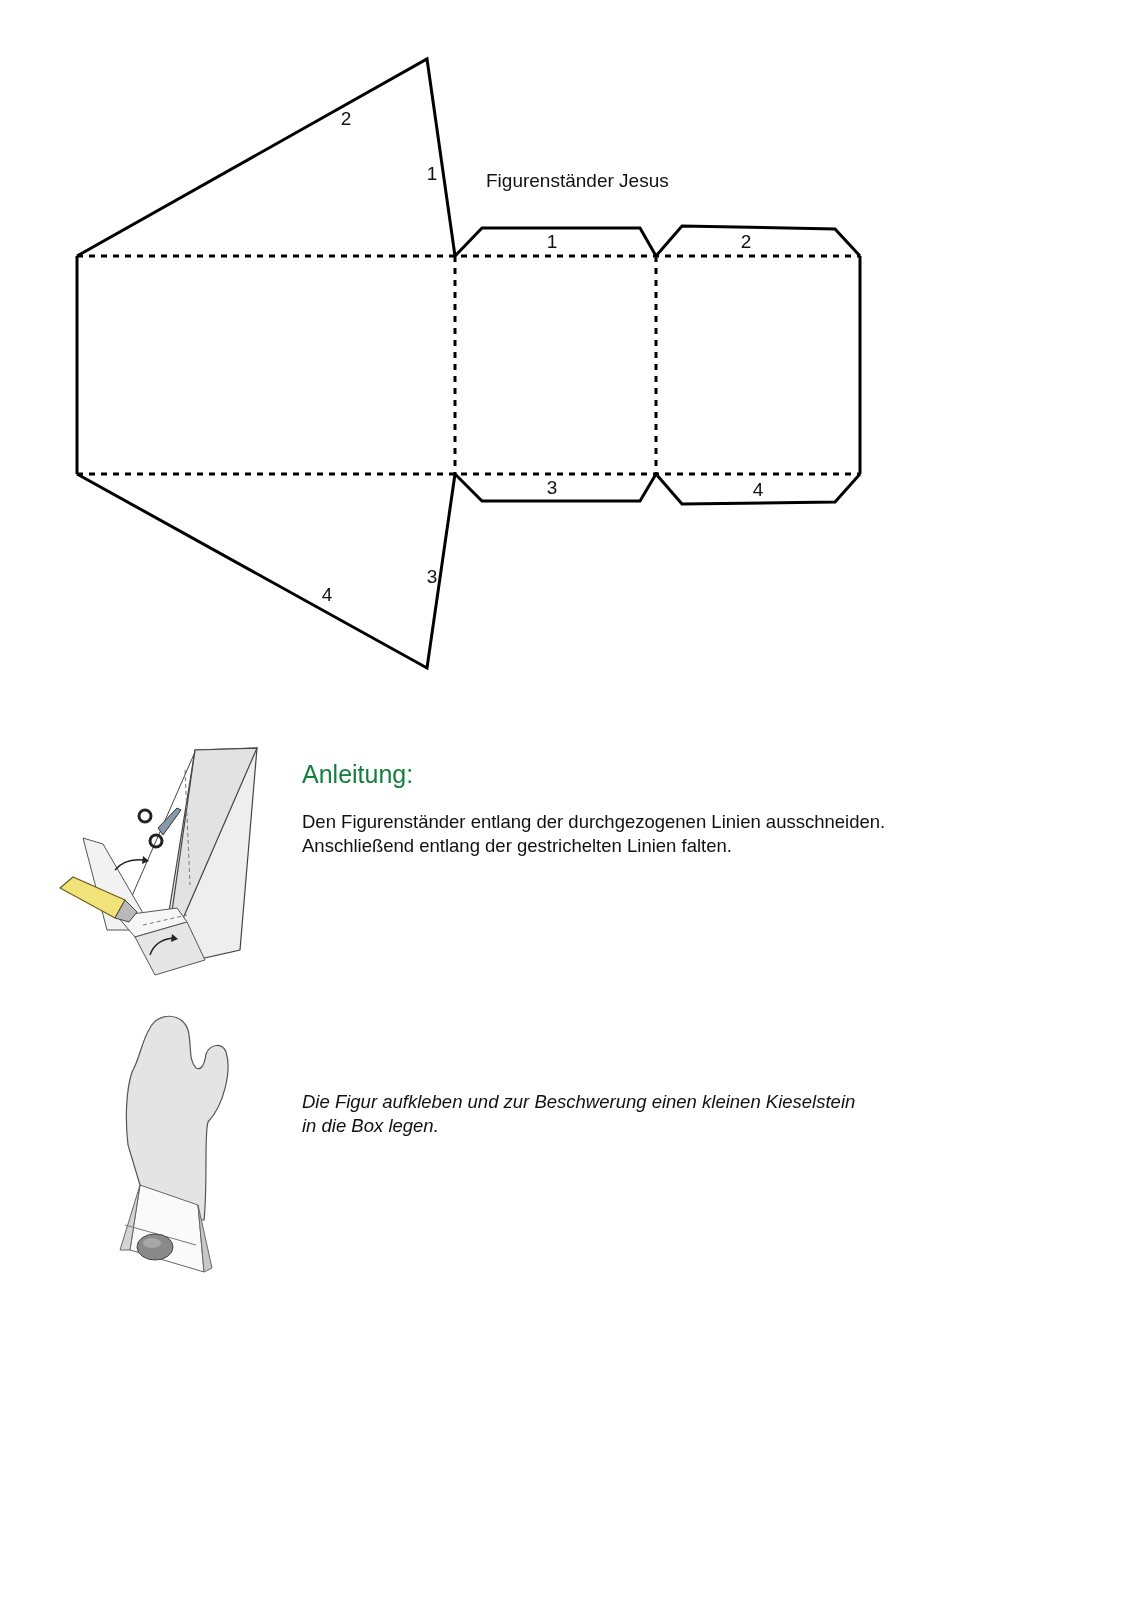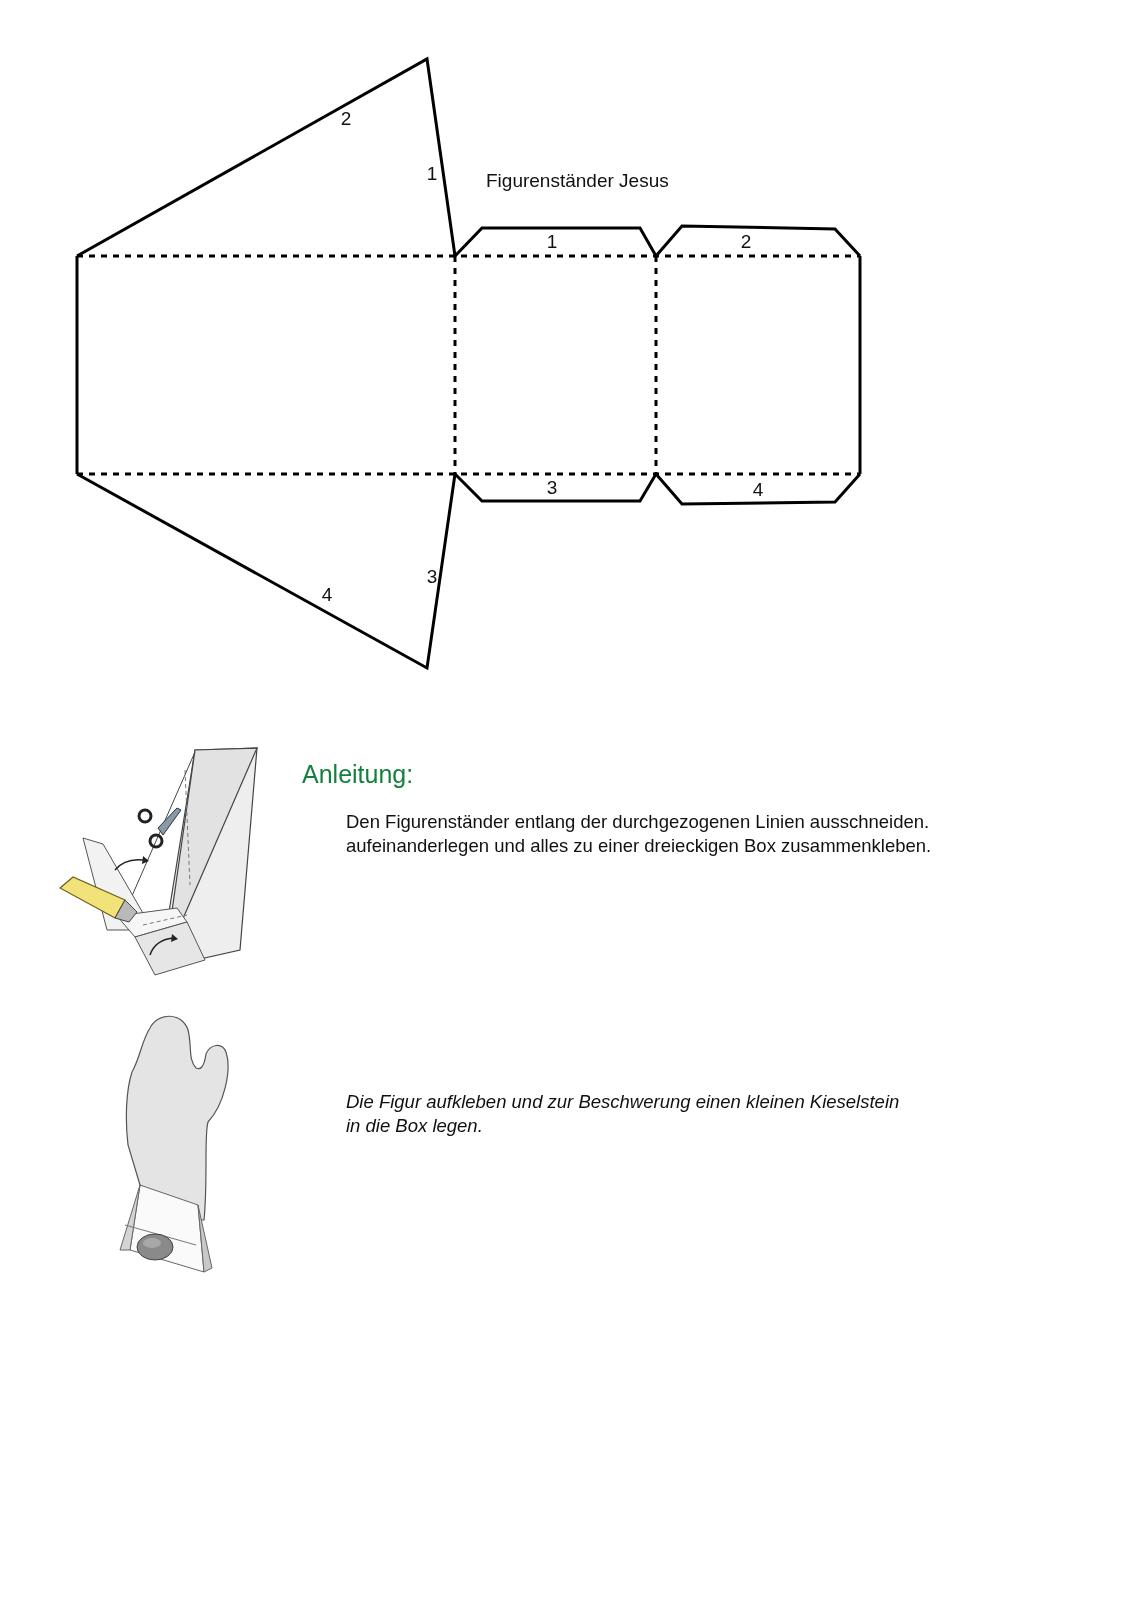--- a/index.html
+++ b/index.html
@@ -3,21 +3,21 @@
 <meta charset="utf-8">
 <style>
   html, body { margin: 0; padding: 0; background: #ffffff; }
   body { width: 1140px; height: 1613px; position: relative; overflow: hidden; font-family: "Liberation Sans", sans-serif; color: #111; }
   #net { position: absolute; left: 0; top: 0; }
   .net-title { position: absolute; left: 486px; top: 170px; font-size: 19px; color: #111; }
   .heading { position: absolute; left: 302px; top: 760px; font-size: 25px; font-weight: normal; color: #15803d; }
   .instr { position: absolute; left: 302px; font-size: 18.5px; line-height: 24px; color: #111; }
   .instr1 { top: 810px; }
   .instr2 { top: 1090px; font-style: italic; }
-  .instr div { white-space: nowrap; margin-left: 44px; }
+  .instr div { white-space: nowrap; }
   .illus { position: absolute; }
   .illus1 { left: 55px; top: 740px; }
   .illus2 { left: 100px; top: 1010px; }
 </style>
 </head>
 <body>
 
 <svg id="net" width="1140" height="700" viewBox="0 0 1140 700">
   <g fill="none" stroke="#000" stroke-width="3" stroke-linejoin="miter">
 
@@ -93,19 +93,19 @@
   <polygon points="98,195 104,262 112,258" fill="#c8c8c8" stroke="#666" stroke-width="1"></polygon>
   <line x1="25" y1="215" x2="96" y2="235" stroke="#777" stroke-width="1"></line>
   <ellipse cx="55" cy="237" rx="18" ry="13" fill="#8a8a8a" stroke="#444" stroke-width="1"></ellipse>
   <ellipse cx="52" cy="233" rx="9" ry="5" fill="#a8a8a8"></ellipse>
 </svg>
 
 <div class="heading">Anleitung:</div>
 
 <div class="instr instr1">
   <div>Den Figurenständer entlang der durchgezogenen Linien ausschneiden.</div>
-  <div>aufeinanderlegen und alles zu einer dreieckigen Box zusammenkleben.</div>
+  <div>Anschließend entlang der gestrichelten Linien falten.</div>
 </div>
 
 <div class="instr instr2">
   <div>Die Figur aufkleben und zur Beschwerung einen kleinen Kieselstein</div>
   <div>in die Box legen.</div>
 </div>
 
 </body></html>

